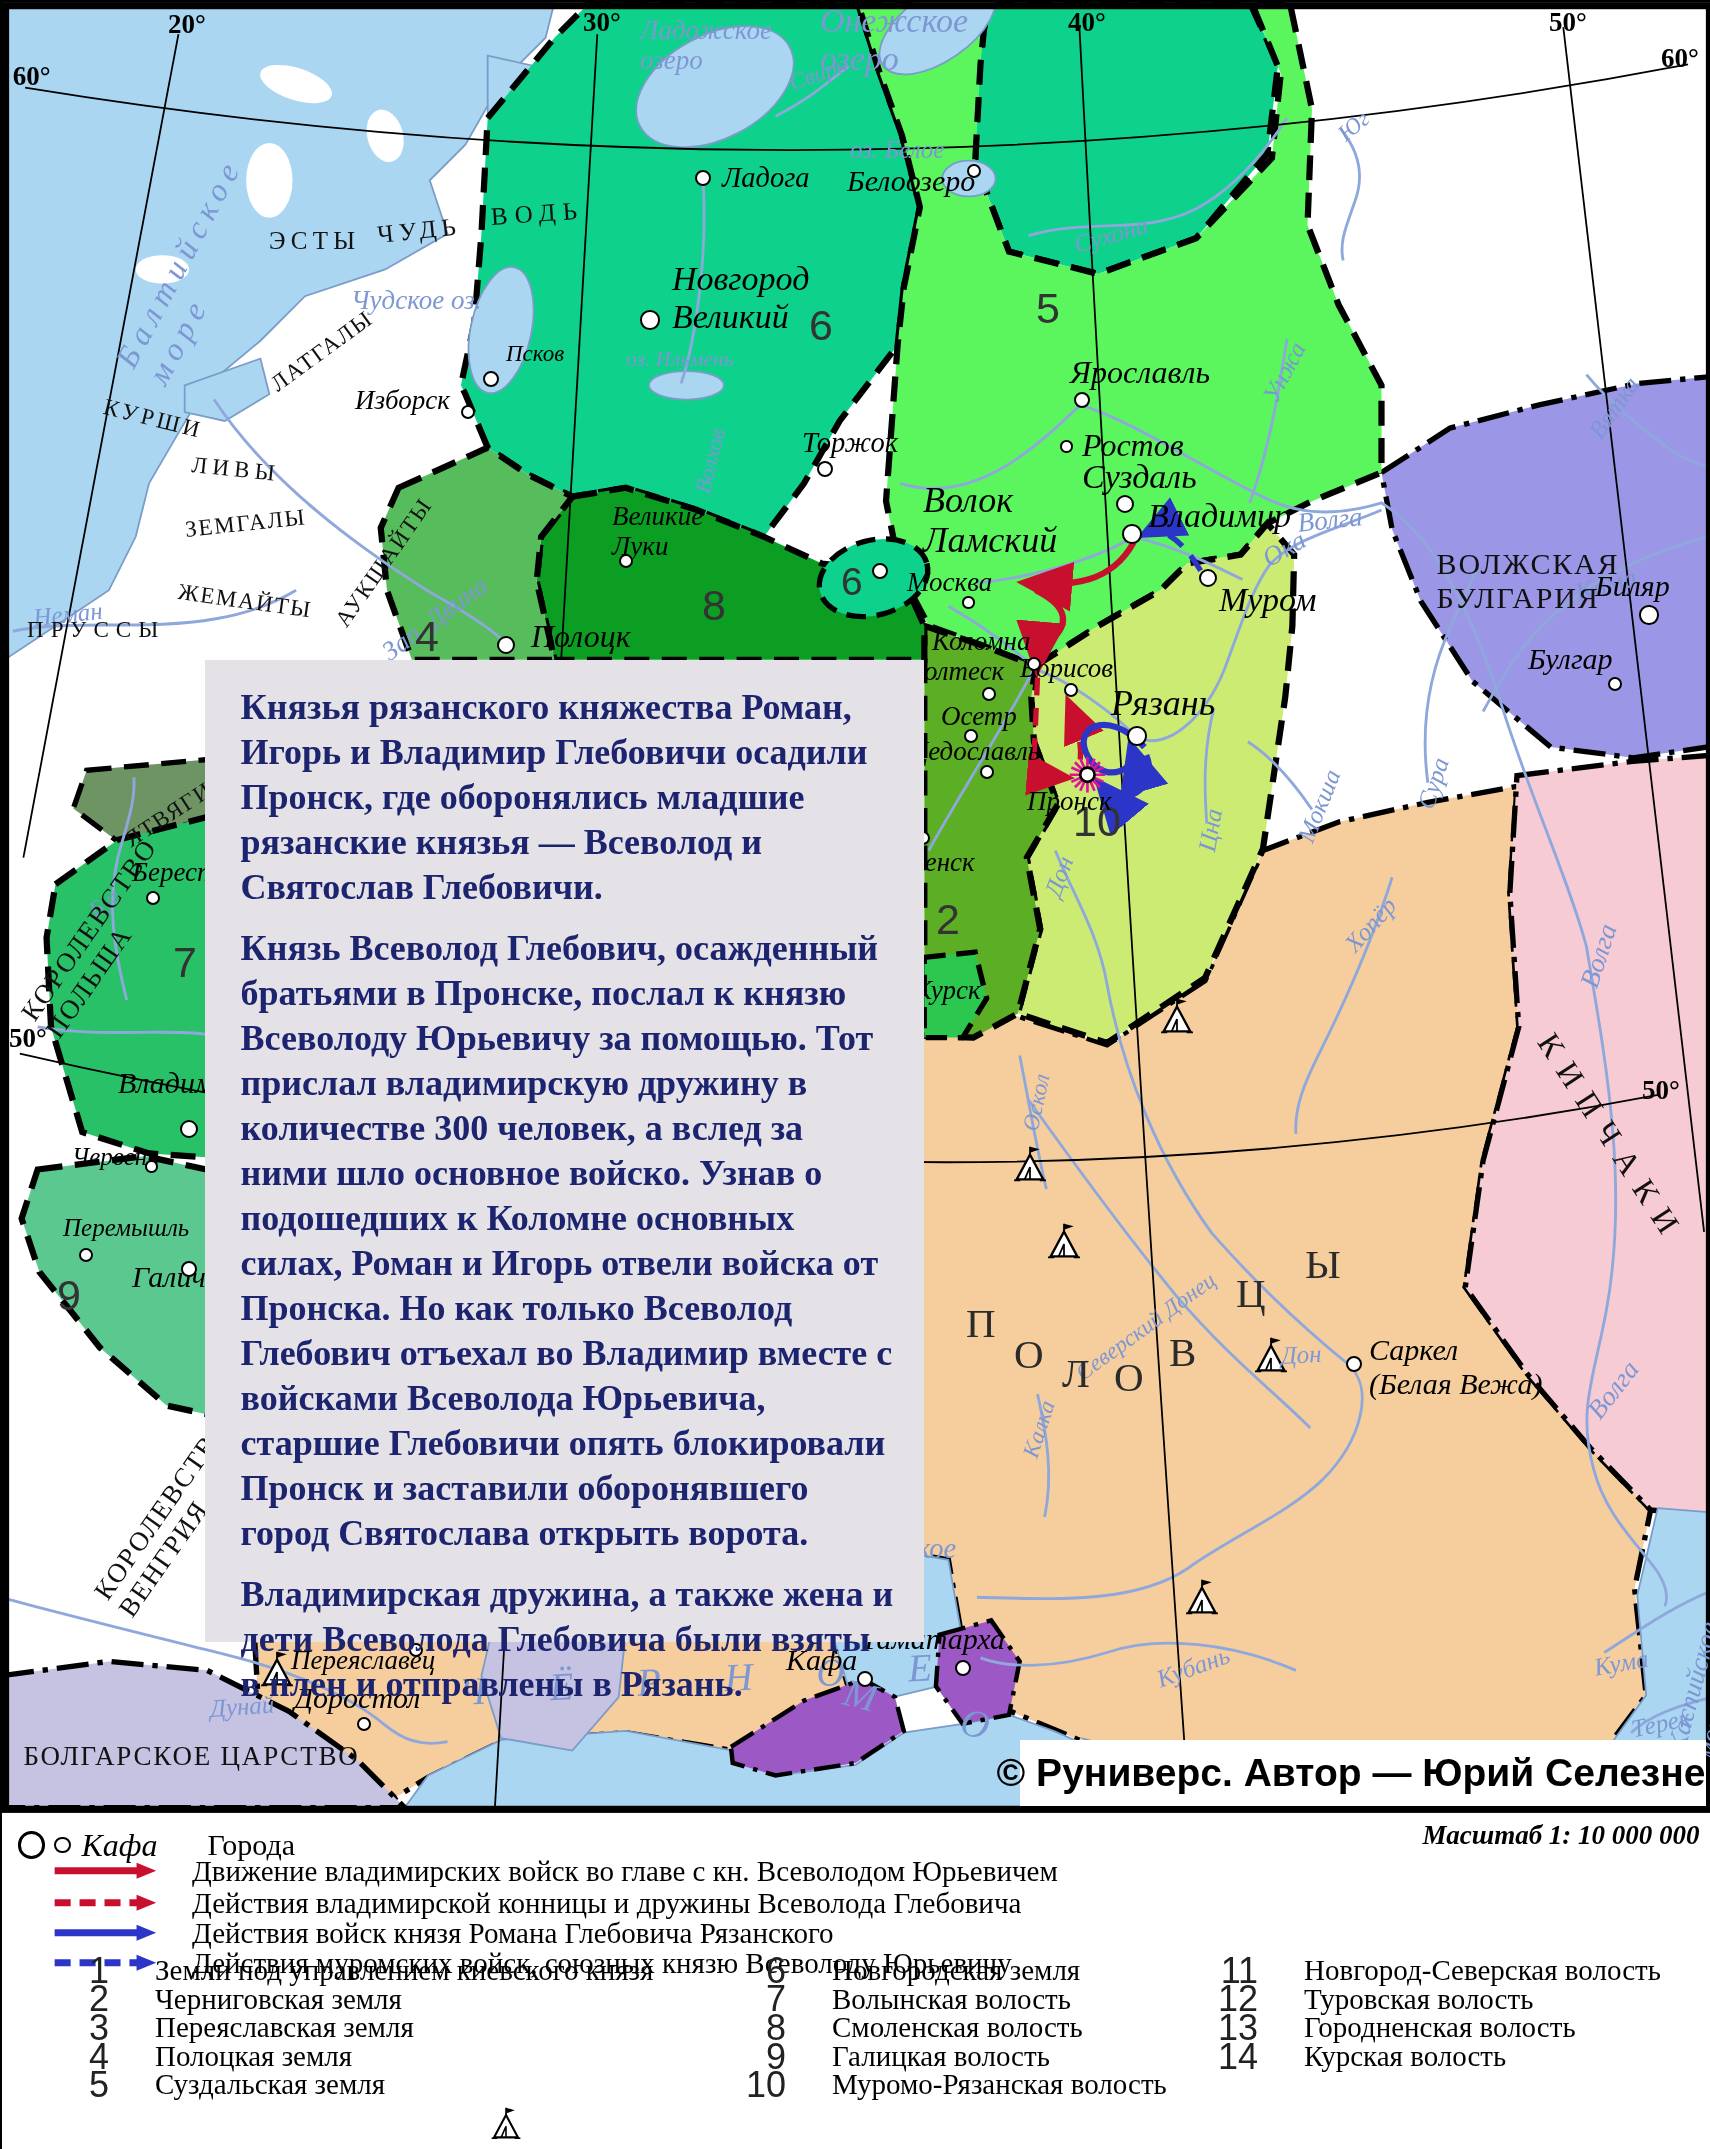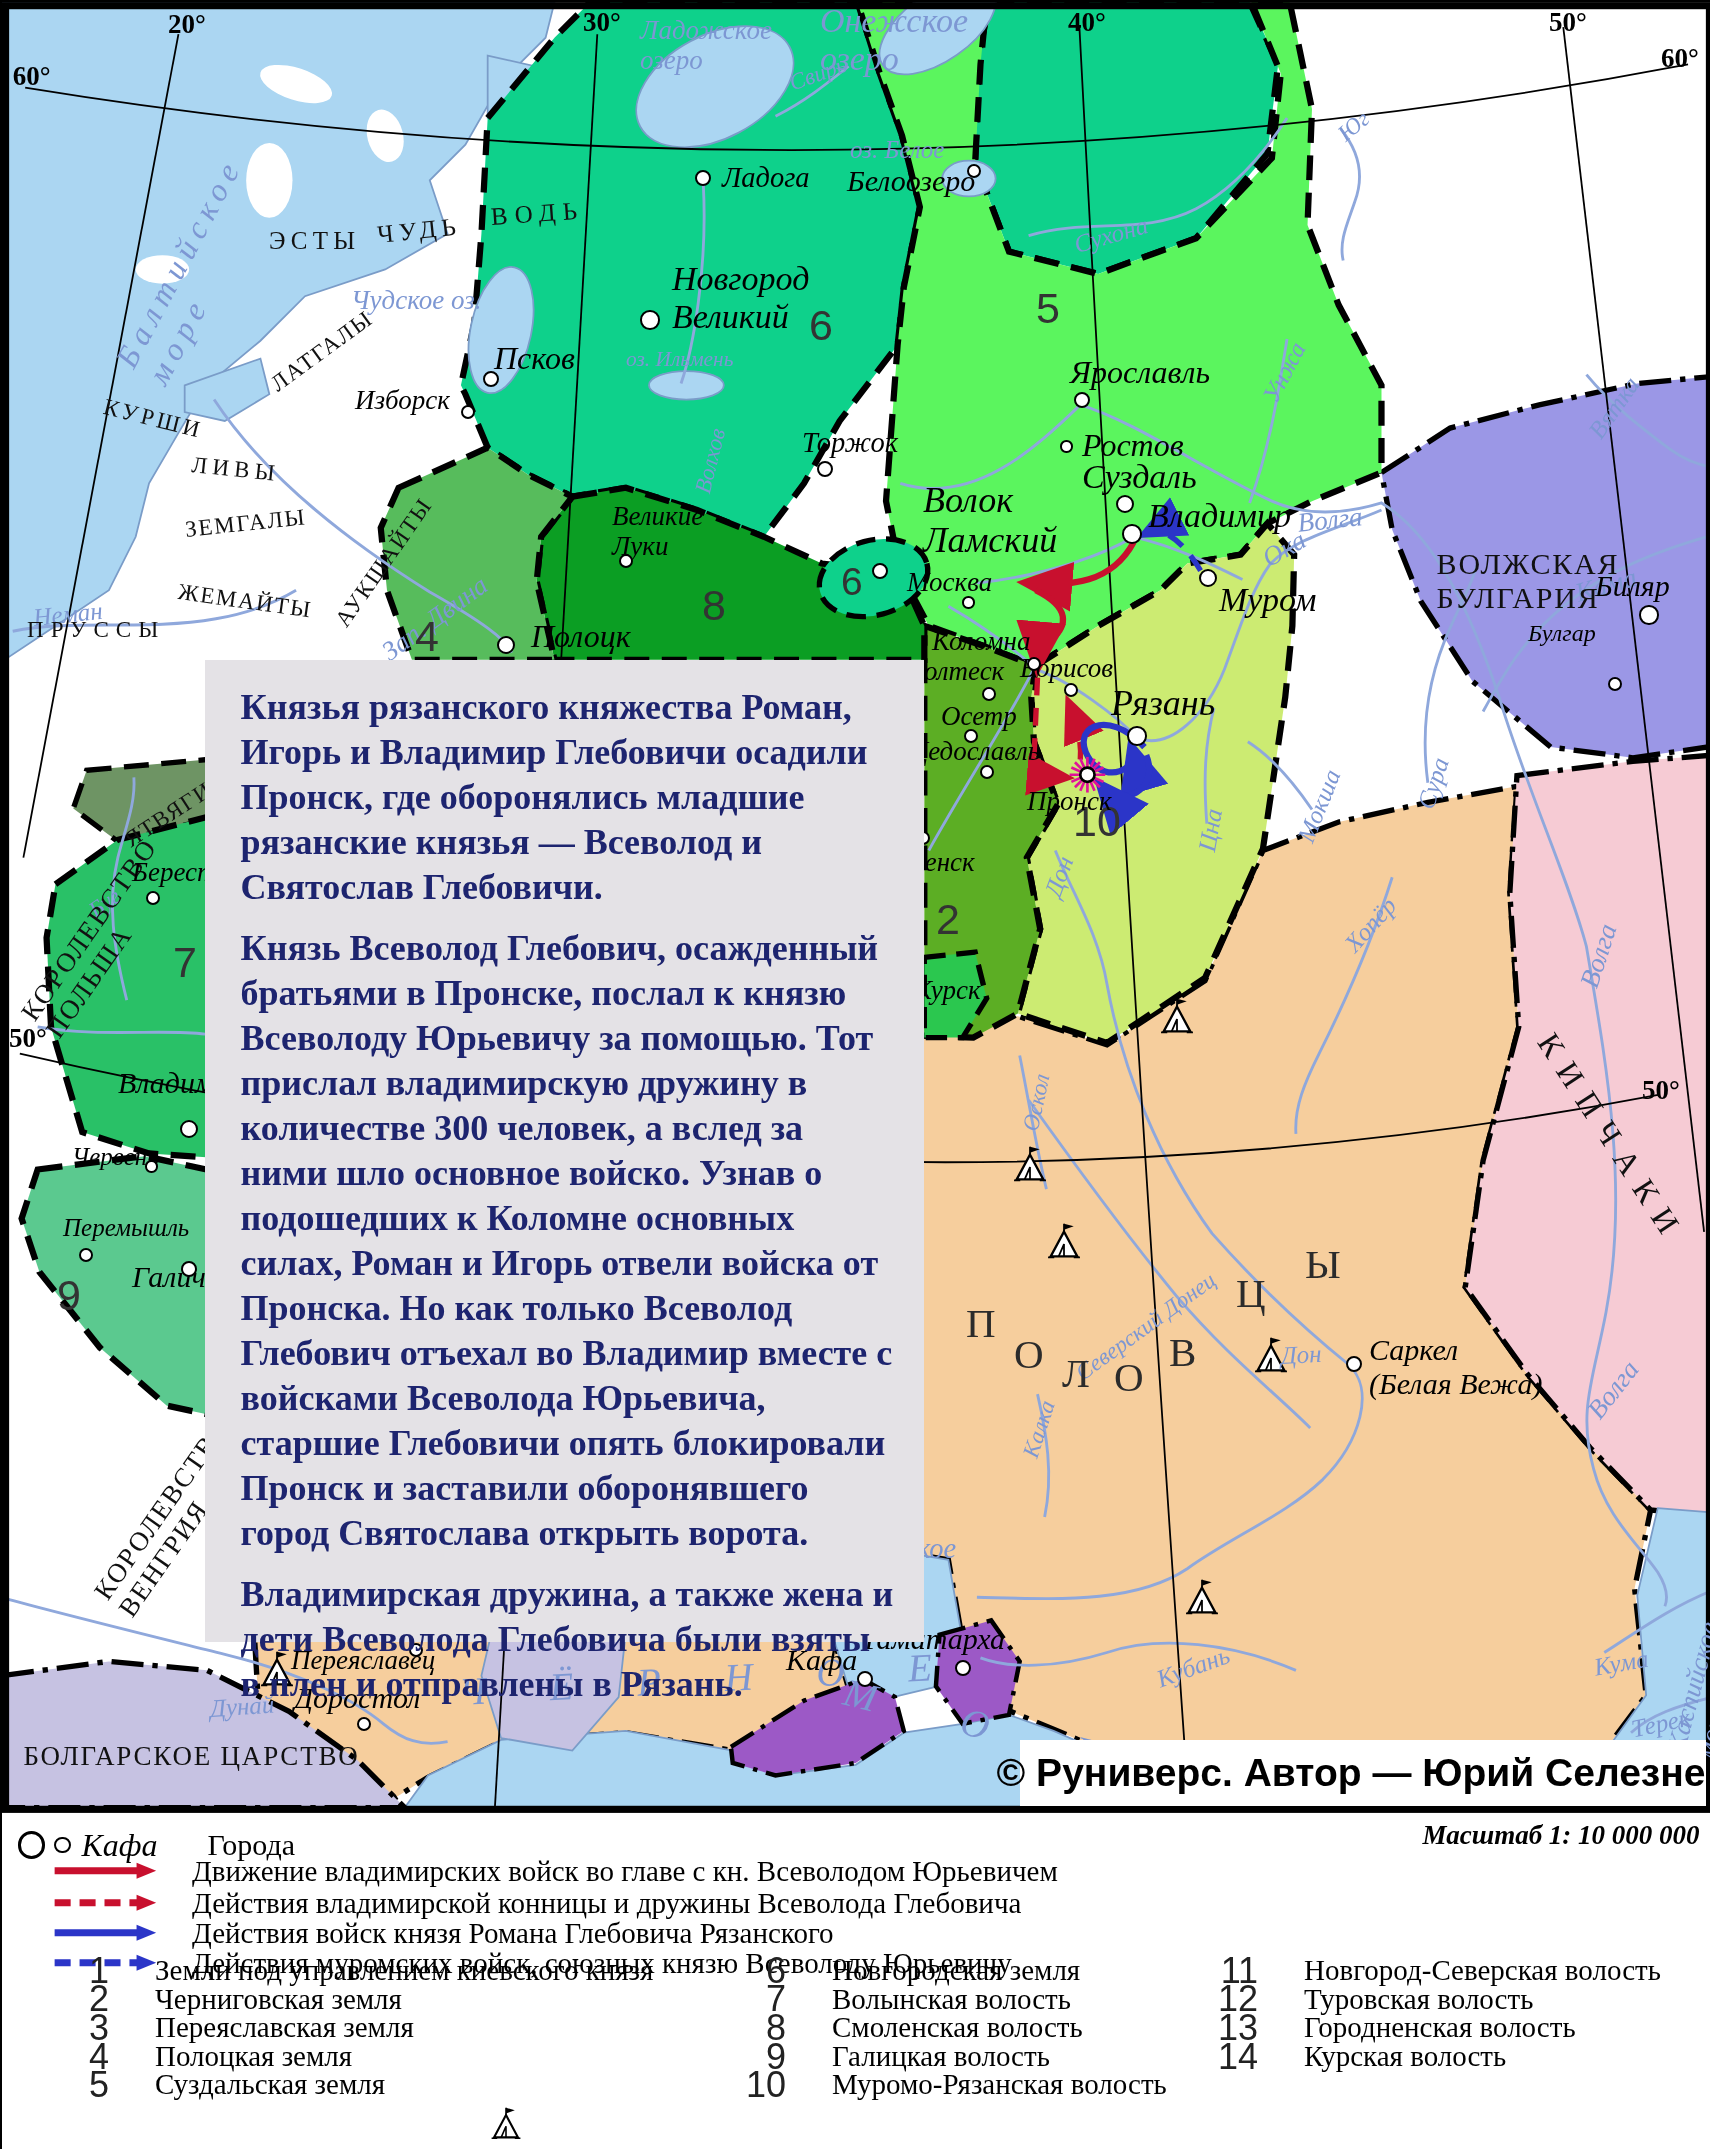--- a/index.html
+++ b/index.html
@@ -279,21 +279,21 @@
         <div class="map-label rnum" style="left: 171px; top: 936px; font-size: 43px;">7</div>
         <div class="map-label rnum" style="left: 700px; top: 579px; font-size: 43px;">8</div>
         <div class="map-label rnum" style="left: 55px; top: 1269px; font-size: 43px;">9</div>
         <div class="map-label rnum" style="left: 1071px; top: 795px; font-size: 43px;">10</div>
         <div class="dot" style="height: 16px; width: 16px; left: 693px; top: 168px;"></div>
         <div class="map-label city" style="left: 720px; top: 160px; font-size: 28.5px;">Ладога</div>
         <div class="dot" style="height: 19.6px; width: 19.6px; left: 638px; top: 308px;"></div>
         <div class="map-label city" style="left: 670px; top: 258px; font-size: 34px;">Новгород
 Великий</div>
         <div class="dot" style="height: 16px; width: 16px; left: 481px; top: 369px;"></div>
-        <div class="map-label city" style="left: 492px; top: 339px; font-size: 32px;">Псков</div>
+        <div class="map-label city" style="left: 504px; top: 339px; font-size: 23px;">Псков</div>
         <div class="dot" style="height: 14.3px; width: 14.3px; left: 459px; top: 403px;"></div>
         <div class="map-label city" style="left: 353px; top: 383px; font-size: 27px;">Изборск</div>
         <div class="dot" style="height: 16px; width: 16px; left: 815px; top: 459px;"></div>
         <div class="map-label city" style="left: 800px; top: 417px; font-size: 28.5px; margin-top: 8px;">Торжок</div>
         <div class="dot" style="height: 14.3px; width: 14.3px; left: 617px; top: 552px;"></div>
         <div class="map-label city" style="left: 610px; top: 499px; font-size: 27px;">Великие
 Луки</div>
         <div class="dot" style="height: 18px; width: 18px; left: 495px; top: 634px;"></div>
         <div class="map-label city" style="left: 529px; top: 617px; font-size: 32px;">Полоцк</div>
         <div class="dot" style="height: 14.3px; width: 14.3px; left: 965px; top: 162px;"></div>
@@ -335,21 +335,21 @@
         <div class="map-label city" style="left: 116px; top: 1064px; font-size: 30px;">Владимир</div>
         <div class="dot" style="height: 12.5px; width: 12.5px; left: 143px; top: 1158px;"></div>
         <div class="map-label city" style="left: 70px; top: 1141px; font-size: 25px;">Червень</div>
         <div class="dot" style="height: 14.3px; width: 14.3px; left: 77px; top: 1246px;"></div>
         <div class="map-label city" style="left: 61px; top: 1212px; font-size: 25px;">Перемышль</div>
         <div class="dot" style="height: 16px; width: 16px; left: 179px; top: 1259px;"></div>
         <div class="map-label city" style="left: 130px; top: 1258px; font-size: 30px;">Галич</div>
         <div class="dot" style="height: 19.6px; width: 19.6px; left: 1637px; top: 603px;"></div>
         <div class="map-label city" style="left: 1593px; top: 567px; font-size: 30px;">Биляр</div>
         <div class="dot" style="height: 14.3px; width: 14.3px; left: 1606px; top: 675px;"></div>
-        <div class="map-label city" style="left: 1526px; top: 618px; font-size: 24px;">Булгар</div>
+        <div class="map-label city" style="left: 1526px; top: 640px; font-size: 30px;">Булгар</div>
         <div class="dot" style="height: 16px; width: 16px; left: 1344px; top: 1354px;"></div>
         <div class="map-label city" style="left: 1367px; top: 1331px; font-size: 30px;">Саркел
 (Белая Вежа)</div>
         <div class="dot" style="height: 16px; width: 16px; left: 953px; top: 1658px;"></div>
         <div class="map-label city" style="left: 859px; top: 1620px; font-size: 30px;">Таматарха</div>
         <div class="dot" style="height: 16px; width: 16px; left: 855px; top: 1669px;"></div>
         <div class="map-label city" style="left: 784px; top: 1641px; font-size: 30px;">Кафа</div>
         <div class="dot" style="height: 14.3px; width: 14.3px; left: 407px; top: 1641px;"></div>
         <div class="map-label city" style="left: 289px; top: 1643px; font-size: 27px;">Переяславец</div>
         <div class="dot" style="height: 14.3px; width: 14.3px; left: 355px; top: 1715px;"></div>

